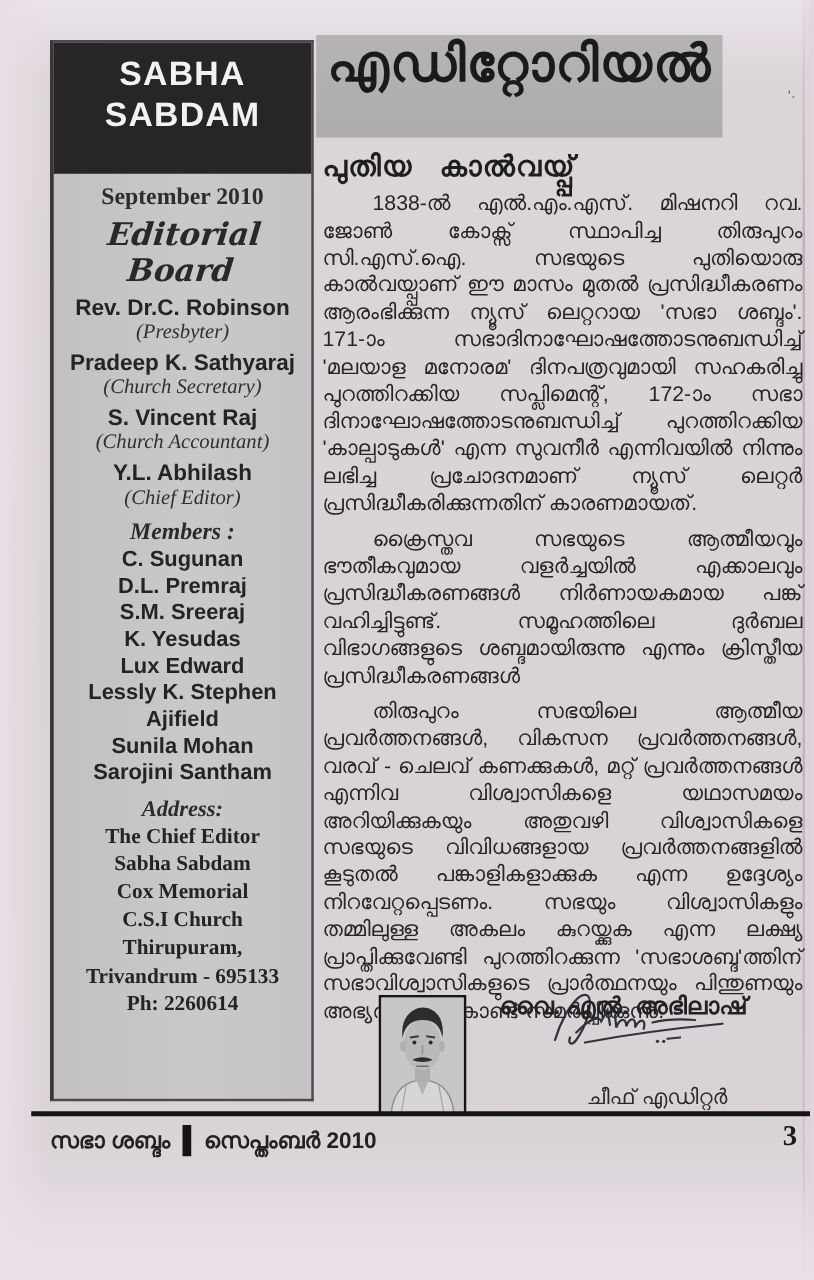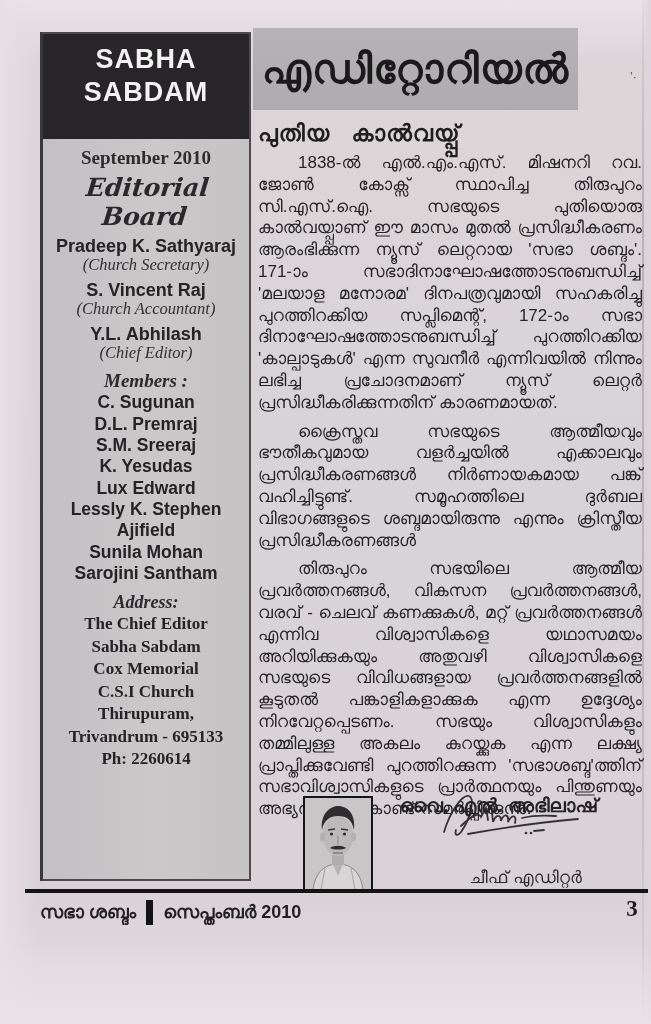--- a/index.html
+++ b/index.html
@@ -44,21 +44,21 @@
   .board-role { font-family:"Liberation Serif", serif; font-style:italic; font-size:16.5px; line-height:1.15; color:#312f31; }
   .members-heading { margin-top:7px; font-family:"Liberation Serif", serif; font-style:italic; font-weight:bold; font-size:19px; color:#2c2a2c; }
   .member-name { font-weight:bold; font-size:17.5px; line-height:1.22; color:#252325; }
   .address-heading { margin-top:8px; font-family:"Liberation Serif", serif; font-style:italic; font-weight:bold; font-size:18px; color:#2c2a2c; }
   .address-line { font-family:"Liberation Serif", serif; font-weight:bold; font-size:17px; line-height:1.32; color:#252325; }
 
   
   .title-banner {
     position:absolute; left:253px; top:28px; width:325px; height:82px;
     background:linear-gradient(180deg,#b6b3b6 0%,#aeabae 100%);
-    display:flex; align-items:center; justify-content:center;
+    display:flex; justify-content:center;
   }
   .title-banner .title { font-weight:bold; font-size:41px; color:#1b1a1b; letter-spacing:1px; }
   .subtitle {
     position:absolute; left:258px; top:120px; width:384px;
     font-weight:bold; font-size:23px; color:#1f1e1f; letter-spacing:1px; word-spacing:14px;
   }
   .article { position:absolute; left:258px; top:152px; width:384px; }
   .article p {
     font-size:17px; line-height:21.8px; text-align:justify; text-indent:40px;
     color:#262426; margin-bottom:7px;
@@ -94,20 +94,24 @@
 <div class="scan-speck">’·</div>
 
 <div class="sidebar">
   <div class="masthead">
     <div>SABHA</div>
     <div>SABDAM</div>
   </div>
   <div class="issue-date">September 2010</div>
   <div class="board-heading">Editorial Board</div>
 
+  <div class="board-entry">
+    <div class="board-name">Rev. Dr.C. Robinson</div>
+    <div class="board-role">(Presbyter)</div>
+  </div>
   <div class="board-entry">
     <div class="board-name">Pradeep K. Sathyaraj</div>
     <div class="board-role">(Church Secretary)</div>
   </div>
   <div class="board-entry">
     <div class="board-name">S. Vincent Raj</div>
     <div class="board-role">(Church Accountant)</div>
   </div>
   <div class="board-entry">
     <div class="board-name">Y.L. Abhilash</div>

